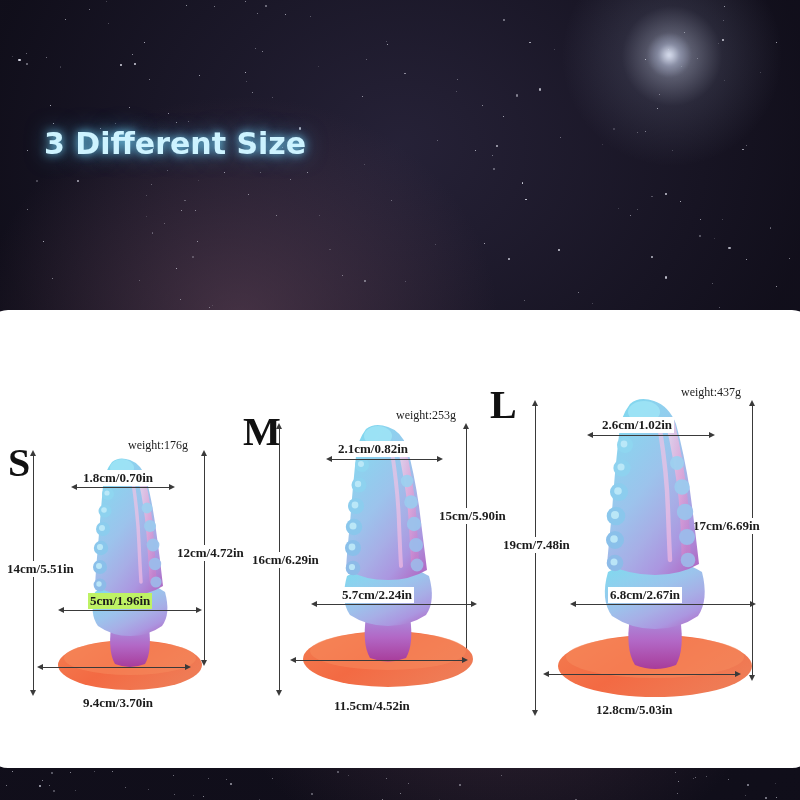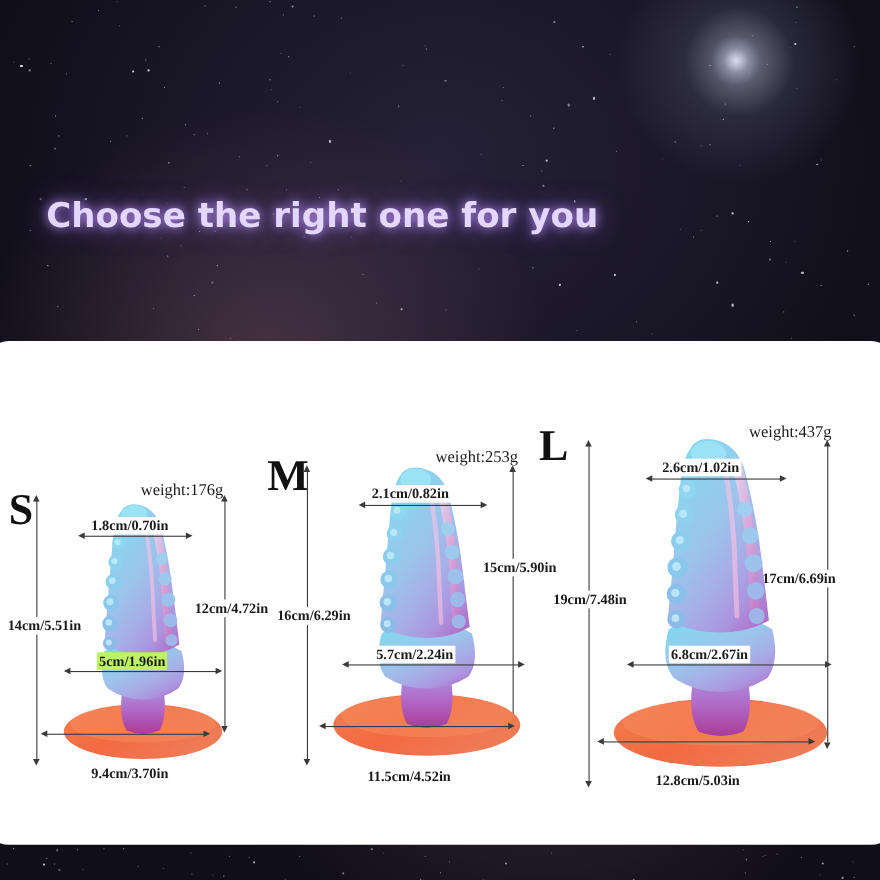--- a/index.html
+++ b/index.html
@@ -70,21 +70,21 @@
     font-weight:700;color:#111;line-height:1;
   }
   .meas{
     position:absolute;
     font-family:"Liberation Serif", serif;
     font-size:13px;font-weight:700;color:#1b1b1b;white-space:nowrap;
   }
   .weight{
     position:absolute;
     font-family:"Liberation Serif", serif;
-    font-size:15px;color:#1b1b1b;white-space:nowrap;
+    font-size:12px;color:#1b1b1b;white-space:nowrap;
   }
   .vline{position:absolute;width:1px;background:#3a3a3a;}
   .hline{position:absolute;height:1px;background:#3a3a3a;}
   .ar{position:absolute;width:0;height:0;}
   .ar-up{border-left:3.5px solid transparent;border-right:3.5px solid transparent;border-bottom:6px solid #3a3a3a;}
   .ar-dn{border-left:3.5px solid transparent;border-right:3.5px solid transparent;border-top:6px solid #3a3a3a;}
   .ar-lf{border-top:3.5px solid transparent;border-bottom:3.5px solid transparent;border-right:6px solid #3a3a3a;}
   .ar-rt{border-top:3.5px solid transparent;border-bottom:3.5px solid transparent;border-left:6px solid #3a3a3a;}
 
   .prod{position:absolute;}
@@ -289,21 +289,21 @@
         <div class="star" style="left:172.6px;top:774.7px;width:1.1px;height:1.1px;opacity:0.60;"></div>
         <div class="star" style="left:208.3px;top:777.8px;width:1.1px;height:1.1px;opacity:0.47;"></div>
         <div class="star" style="left:336.8px;top:771.1px;width:2px;height:2px;opacity:0.44;"></div>
         <div class="star" style="left:174.0px;top:793.6px;width:1.1px;height:1.1px;opacity:0.49;"></div>
         <div class="star" style="left:774.9px;top:782.9px;width:1.1px;height:1.1px;opacity:0.26;"></div>
         <div class="star" style="left:694.6px;top:776.7px;width:1.1px;height:1.1px;opacity:0.56;"></div>
       </div>
     <div class="glow-cluster"></div>
   </div>
 
-  <div class="sub2">Choose the right one for you</div>
+  <div class="sub1">3 Different Size</div>
 
   <div class="panel"></div>
 
   <div class="col" style="left:0;top:0;">
 
     <div class="size-letter" style="left:8px;top:443px;font-size:40px;">S</div>
 
     <div class="weight" style="left:128px;top:438px;">weight:176g</div>
 
     <div class="vline" style="left:33px;top:455px;height:235px;"></div>

